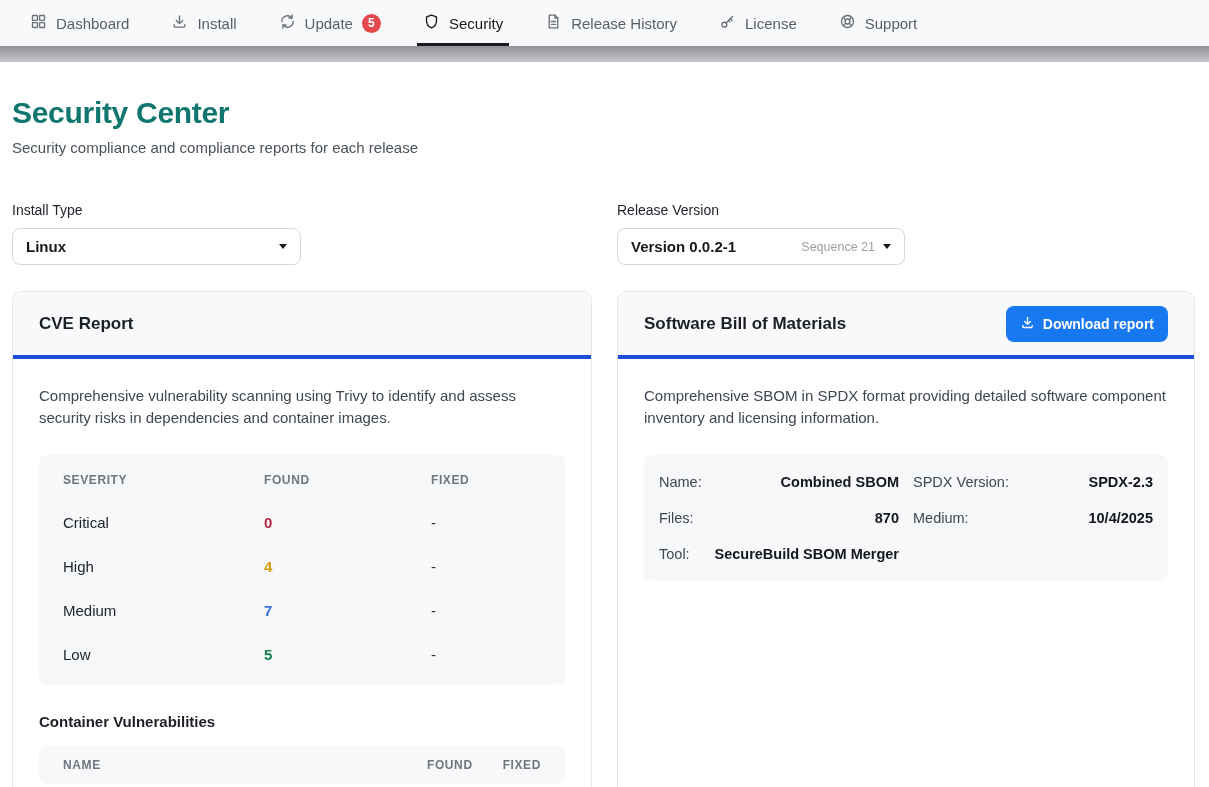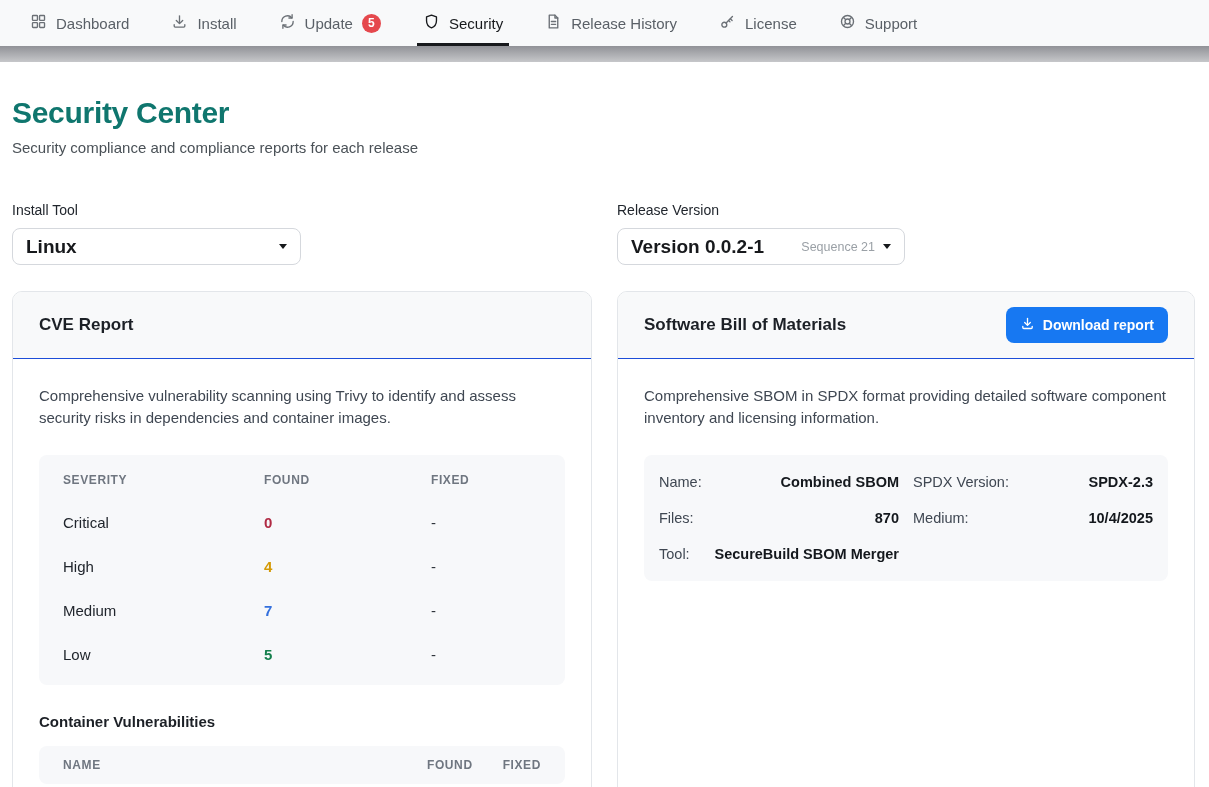--- a/index.html
+++ b/index.html
@@ -28,29 +28,29 @@
   .page-subtitle { margin-top:9px; font-size:15px; color:#4a5157; }
 
   .cols { display:grid; grid-template-columns:580px 578px; column-gap:25px; }
   .filters { margin-top:46px; }
   .filter-label { font-size:14px; font-weight:500; color:#21262d; margin-bottom:10px; }
   .select { height:37px; border:1px solid #d5d8dd; border-radius:8px; background:#fff;
     display:flex; align-items:center; justify-content:space-between; padding:0 13px;
     cursor:pointer; }
   .select-left { width:289px; }
   .select-right { width:288px; }
-  .select-value { font-size:19px; font-weight:700; color:#17191c; }
+  .select-value { font-size:15px; font-weight:700; color:#17191c; }
   .select-meta { font-size:12.5px; color:#9aa0a6; margin-left:auto; margin-right:8px; }
   .caret { width:0; height:0; border-left:4.5px solid transparent;
     border-right:4.5px solid transparent; border-top:5.5px solid #17191c; }
 
   
   .cards { margin-top:26px; align-items:stretch; }
   .card { border:1px solid #e3e6ea; border-radius:10px; background:#fff; overflow:hidden; }
-  .card-header { height:67px; background:#f8f9fa; border-bottom:1px solid #1d4ed8;
+  .card-header { height:67px; background:#f8f9fa; border-bottom:4px solid #1d4ed8;
     display:flex; align-items:center; justify-content:space-between; padding:0 26px; }
   .card-title { font-size:17px; font-weight:600; color:#1c2026; }
   .card-body { padding:26px; }
   .card-desc { font-size:15px; line-height:1.45; color:#3f4752; }
 
   .btn-primary { display:flex; align-items:center; gap:8px; background:#1778f2;
     color:#fff; border:none; border-radius:8px; padding:9px 14px; font-size:14px;
     font-weight:600; cursor:pointer; font-family:inherit;justify-content:flex-end; }
   .btn-primary svg { width:15px; height:15px; stroke:#fff; }
 
@@ -145,21 +145,21 @@
 
 <div class="gray-strip"></div>
 
 <div class="content">
 
   <h1 class="page-title">Security Center</h1>
   <div class="page-subtitle">Security compliance and compliance reports for each release</div>
 
   <div class="cols filters">
     <div>
-      <div class="filter-label">Install Tool</div>
+      <div class="filter-label">Install Type</div>
       <div class="select select-left">
         <span class="select-value">Linux</span>
         <span class="caret"></span>
       </div>
     </div>
     <div>
       <div class="filter-label">Release Version</div>
       <div class="select select-right">
         <span class="select-value">Version 0.0.2-1</span>
         <span class="select-meta">Sequence 21</span>

